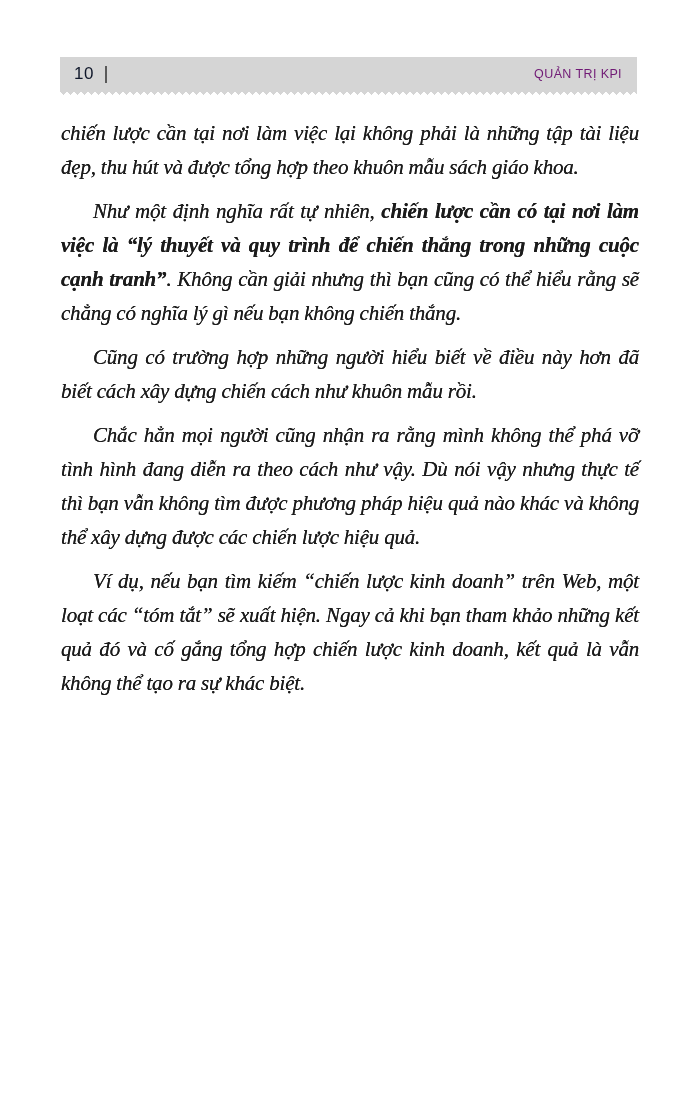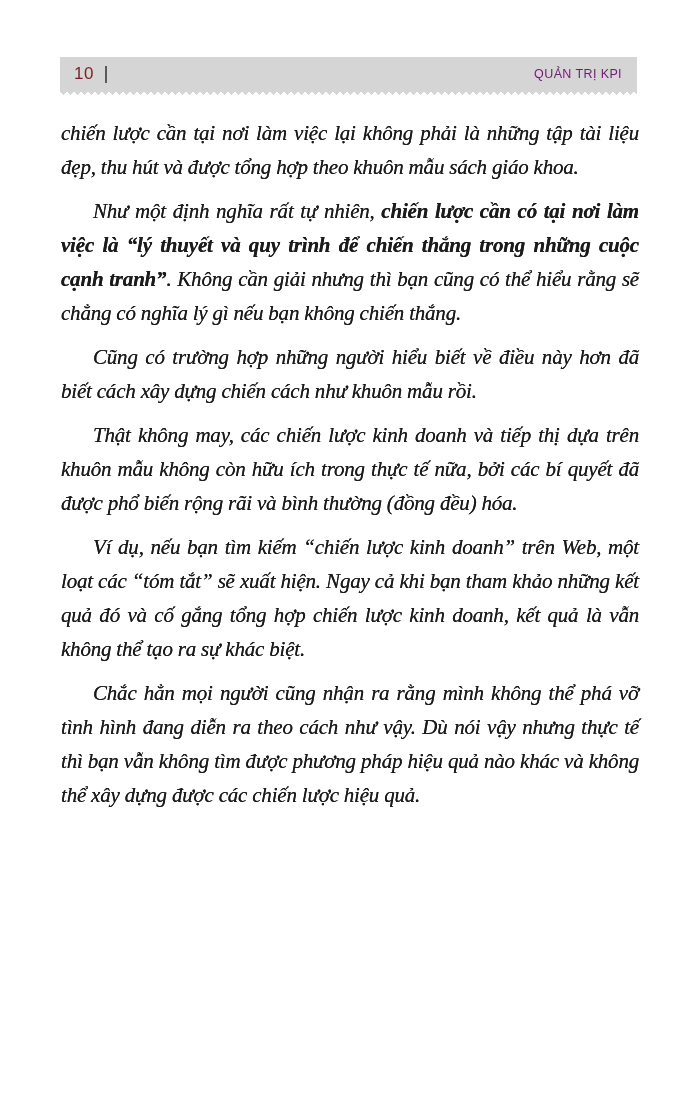--- a/index.html
+++ b/index.html
@@ -42,21 +42,21 @@
     background-repeat: repeat-x;
     background-size: 7px 10px;
   }
   .header-left {
     display: flex;
     align-items: center;
     gap: 11px;
   }
   .page-number {
     font-size: 17px;
-    color: #7f1d1d;
+    color: #0f172a;
     letter-spacing: 0.5px;
   }
   .header-divider {
     width: 2px; height: 17px;
     background: #5a5a5a;
   }
   .book-title {
     font-size: 12.5px;
     color: #701a75;
     letter-spacing: 0.4px;
@@ -92,18 +92,17 @@
       <span class="page-number">10</span>
       <span class="header-divider"></span>
     </div>
     <span class="book-title">QUẢN TRỊ KPI</span>
   </div>
 
   <div class="text-block">
       <p class=""><span>chiến lược cần tại nơi làm việc lại không phải là những tập tài liệu đẹp, thu hút và được tổng hợp theo khuôn mẫu sách giáo khoa.</span></p>
       <p class="indent"><span>Như một định nghĩa rất tự nhiên, </span><strong>chiến lược cần có tại nơi làm việc là “lý thuyết và quy trình để chiến thắng trong những cuộc cạnh tranh”</strong><span>. Không cần giải nhưng thì bạn cũng có thể hiểu rằng sẽ chẳng có nghĩa lý gì nếu bạn không chiến thắng.</span></p>
       <p class="indent"><span>Cũng có trường hợp những người hiểu biết về điều này hơn đã biết cách xây dựng chiến cách như khuôn mẫu rồi.</span></p>
-      <p class="indent"><span>Thật không may, các chiến lược kinh doanh và tiếp thị dựa trên khuôn mẫu không còn hữu ích trong thực tế nữa, bởi các bí quyết đã được phổ biến rộng rãi và bình thường (đồng đều) hóa.</span></p>
+      <p class="indent"><span>Chắc hẳn mọi người cũng nhận ra rằng mình không thể phá vỡ tình hình đang diễn ra theo cách như vậy. Dù nói vậy nhưng thực tế thì bạn vẫn không tìm được phương pháp hiệu quả nào khác và không thể xây dựng được các chiến lược hiệu quả.</span></p>
       <p class="indent"><span>Ví dụ, nếu bạn tìm kiếm “chiến lược kinh doanh” trên Web, một loạt các “tóm tắt” sẽ xuất hiện. Ngay cả khi bạn tham khảo những kết quả đó và cố gắng tổng hợp chiến lược kinh doanh, kết quả là vẫn không thể tạo ra sự khác biệt.</span></p>
-      <p class="indent"><span>Chắc hẳn mọi người cũng nhận ra rằng mình không thể phá vỡ tình hình đang diễn ra theo cách như vậy. Dù nói vậy nhưng thực tế thì bạn vẫn không tìm được phương pháp hiệu quả nào khác và không thể xây dựng được các chiến lược hiệu quả.</span></p>
     </div>
 
 </div>
 
 </body></html>

